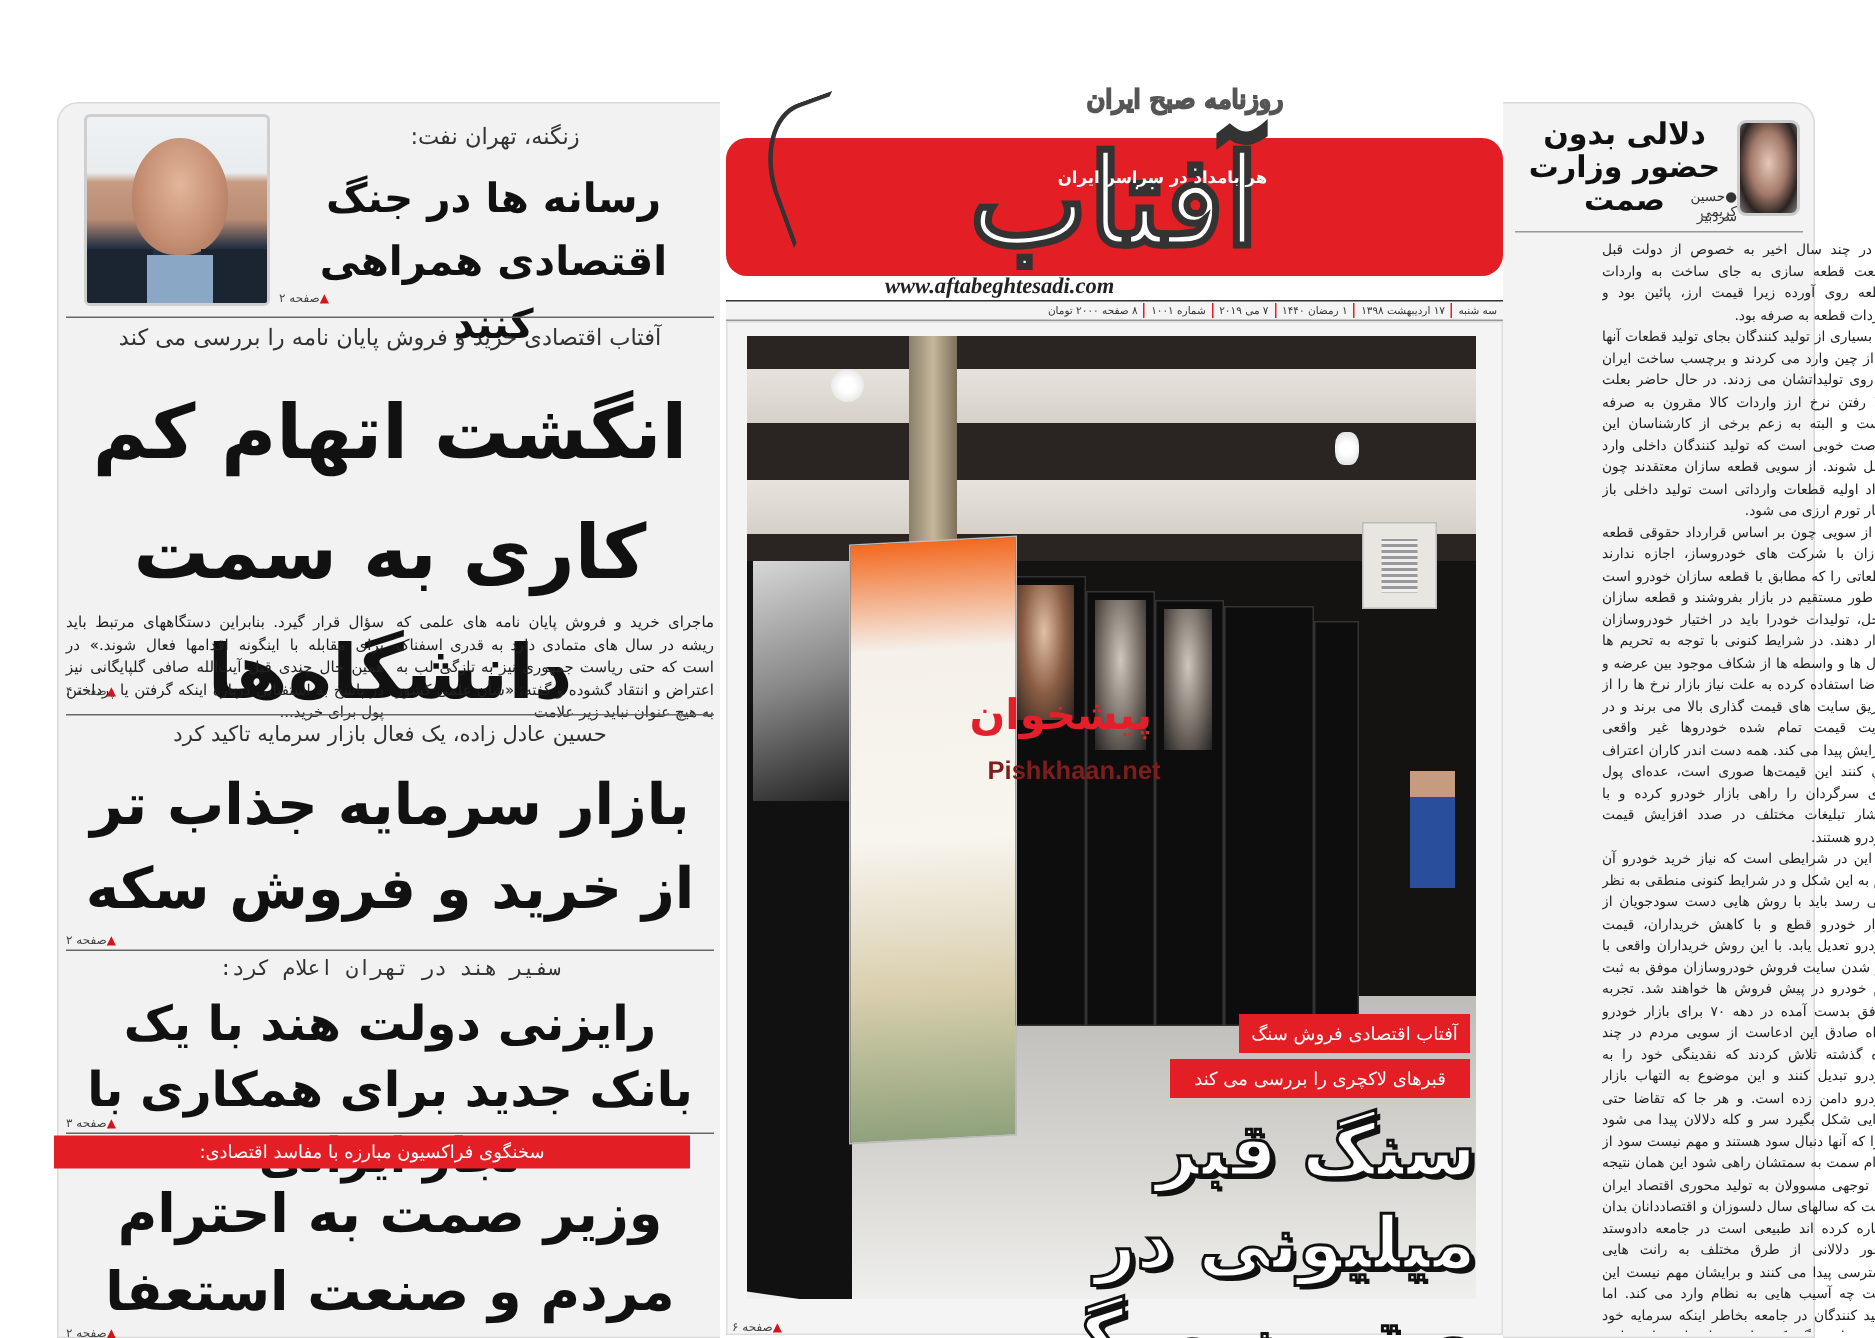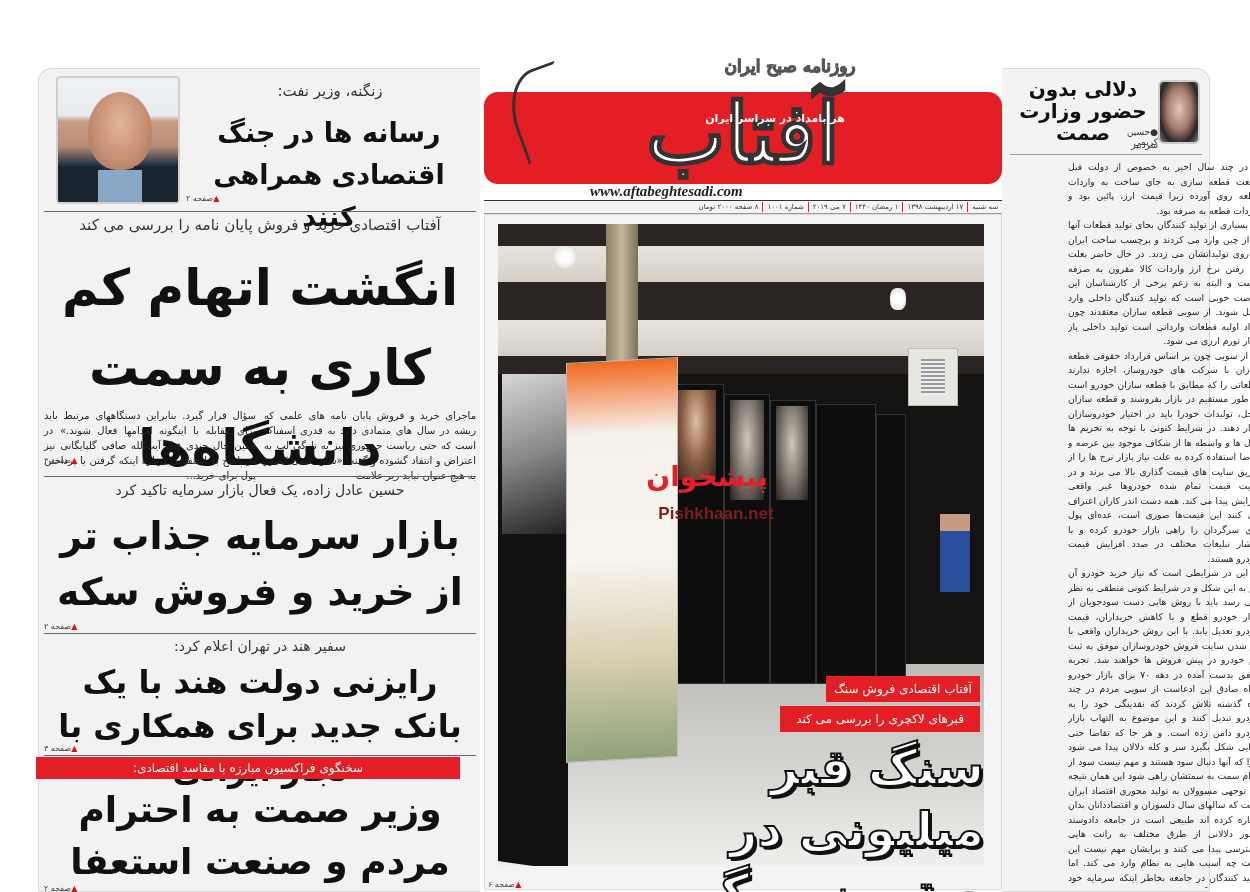--- a/index.html
+++ b/index.html
@@ -31,21 +31,21 @@
     .uni-body-r { left: 264px; top: 408px; width: 212px; font-size: 10px; line-height: 15px; text-align: justify; color: #222; }
     .uni-body-l { left: 44px; top: 408px; width: 212px; font-size: 10px; line-height: 15px; text-align: justify; color: #222; }
     .uni-ref { left: 44px; top: 456px; }
     .hr2 { left: 44px; top: 476px; width: 432px; }
 
     .bourse-kicker { left: 44px; top: 482px; width: 432px; font-size: 14px; color: #333; text-align: center; }
     .bourse-title { left: 44px; top: 508px; width: 432px; font-size: 38px; font-weight: bold; text-align: center; line-height: 56px; }
     .bourse-ref { left: 44px; top: 622px; }
     .hr3 { left: 44px; top: 633px; width: 432px; }
 
-    .india-kicker { left: 44px; top: 638px; width: 432px; font-size: 14px; color: #333; text-align: center; }
+    .india-kicker { left: 44px; top: 638px; width: 432px; font-size: 14px; color: #333; text-align: center; font-family: Liberation Mono, monospace; }
     .india-title { left: 44px; top: 660px; width: 432px; font-size: 32px; font-weight: bold; text-align: center; line-height: 44px; }
     .india-ref { left: 44px; top: 744px; }
     .hr4 { left: 44px; top: 755px; width: 432px; }
 
     .red-bar { left: 36px; top: 757px; width: 424px; height: 22px; background: #e31e24; color: #fff; font-size: 12px; text-align: center; line-height: 22px; }
     .minister-title { left: 44px; top: 784px; width: 432px; font-size: 36px; font-weight: 900; text-align: center; line-height: 52px; }
     .minister-ref { left: 44px; top: 884px; }
 
     
     .masthead-red { left: 484px; top: 92px; width: 518px; height: 92px; background: #e31e24; border-radius: 14px; }
@@ -104,21 +104,21 @@
 <body>
 
 <div class="abs left-col"></div>
 
 <div class="abs zangeneh-photo">
   <div class="head"></div>
   <div class="jacket-l"></div>
   <div class="jacket-r"></div>
   <div class="shirt"></div>
 </div>
-<div class="abs kicker zangeneh-kicker">زنگنه، وزیر نفت:</div>
+<div class="abs kicker zangeneh-kicker">زنگنه، تهران نفت:</div>
 <a class="abs zangeneh-title">رسانه ها در جنگ اقتصادی همراهی کنند</a>
 <div class="abs page-ref zangeneh-ref">
   <span class="tri">▲</span><span>صفحه ۲</span>
 </div>
 <div class="abs hr hr1"></div>
 
 <div class="abs uni-kicker">آفتاب اقتصادی خرید و فروش پایان نامه را بررسی می کند</div>
 <a class="abs uni-title">انگشت اتهام کم کاری به سمت دانشگاه‌ها</a>
 <div class="abs uni-body-r">ماجرای خرید و فروش پایان نامه های علمی که ریشه در سال های متمادی دارد به قدری اسفناک است که حتی ریاست جمهوری نیز به تازگی لب به اعتراض و انتقاد گشوده و گفته: «شأن علمی کشور به هیچ عنوان نباید زیر علامت</div>
 <div class="abs uni-body-l">سؤال قرار گیرد. بنابراین دستگاههای مرتبط باید برای مقابله با اینگونه اقدامها فعال شوند.» در همین حال چندی قبل آیت‌الله صافی گلپایگانی نیز در پاسخ به استفتایی درباره اینکه گرفتن یا پرداختن پول برای خرید...</div>

